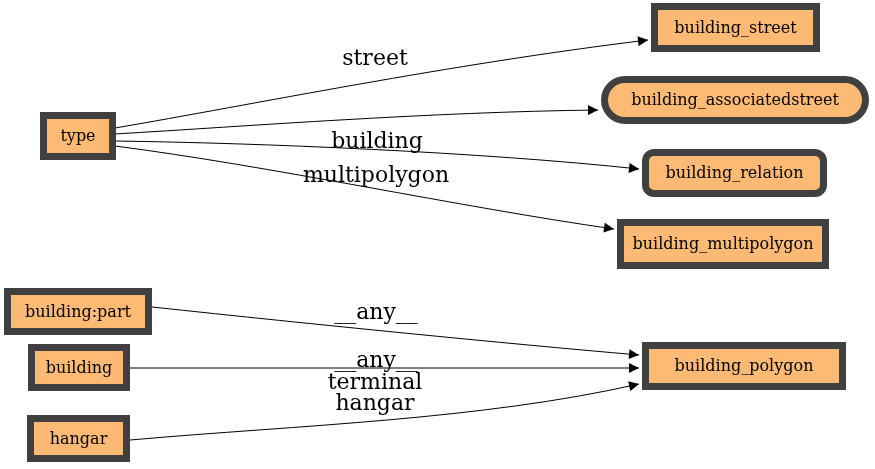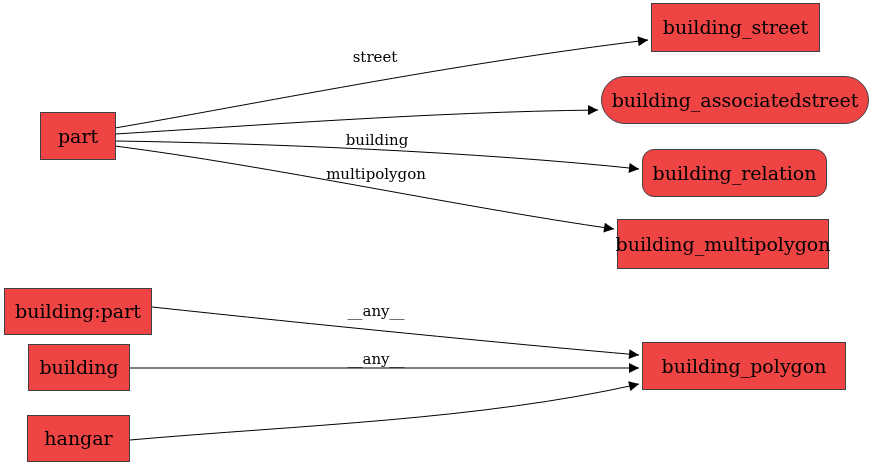--- a/index.html
+++ b/index.html
@@ -19,33 +19,33 @@
   .edge-layer {
     position: absolute;
     left: 0;
     top: 0;
     width: 875px;
     height: 469px;
   }
   .node {
     position: absolute;
     box-sizing: border-box;
-    border: 1px solid #404040;
-    background: #ef4444;
+    border: 7px solid #404040;
+    background: #fdba74;
     display: flex;
     align-items: center;
     justify-content: center;
-    font-size: 19px;
+    font-size: 16px;
     line-height: 1;
     white-space: nowrap;
   }
   .edge-label {
     position: absolute;
     transform: translate(-50%, -50%);
-    font-size: 15px;
+    font-size: 22px;
     line-height: 21px;
     white-space: nowrap;
     text-align: center;
   }
 </style>
 </head>
 <body>
 
 <div class="canvas">
 
@@ -59,21 +59,21 @@
       <path d="M115,128 C250,105 450,64 648,40" marker-end="url(#arrow)"></path>
       <path d="M115,134 C250,126 430,112 598,110" marker-end="url(#arrow)"></path>
       <path d="M115,141 C260,143 480,152 639,169" marker-end="url(#arrow)"></path>
       <path d="M115,146 C270,166 460,207 614,229" marker-end="url(#arrow)"></path>
       <path d="M152,307 C320,325 500,343 639,355" marker-end="url(#arrow)"></path>
       <path d="M130,368 L639,368" marker-end="url(#arrow)"></path>
       <path d="M130,440 C300,425 480,420 639,384" marker-end="url(#arrow)"></path>
     </g>
   </svg>
 
-  <div class="node" style="left:40px;  top:112px; width:76px;  height:48px;">part</div>
+  <div class="node" style="left:40px;  top:112px; width:76px;  height:48px;">type</div>
 
   <div class="node" style="left:651px; top:3px;   width:169px; height:49px;">building_street</div>
 
   <div class="node" style="left:601px; top:76px;  width:268px; height:48px;border-radius:24px;">building_associatedstreet</div>
 
   <div class="node" style="left:642px; top:149px; width:185px; height:48px;border-radius:12px;">building_relation</div>
 
   <div class="node" style="left:617px; top:219px; width:212px; height:50px;">building_multipolygon</div>
 
   <div class="node" style="left:4px;   top:288px; width:148px; height:47px;">building:part</div>
@@ -88,14 +88,18 @@
 
 
   <div class="edge-label" style="left:377px; top:140px;">building</div>
 
   <div class="edge-label" style="left:376px; top:174px;">multipolygon</div>
 
   <div class="edge-label" style="left:376px; top:311px;">__any__</div>
 
   <div class="edge-label" style="left:376px; top:359px;">__any__</div>
 
+  <div class="edge-label" style="left:375px; top:392px;">
+    <div>terminal</div>
+    <div>hangar</div>
+  </div>
 
 </div>
 
 </body></html>

